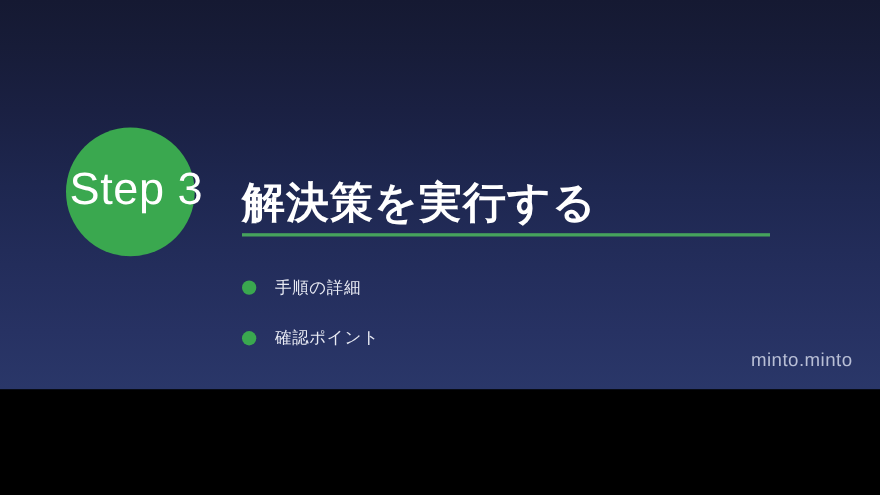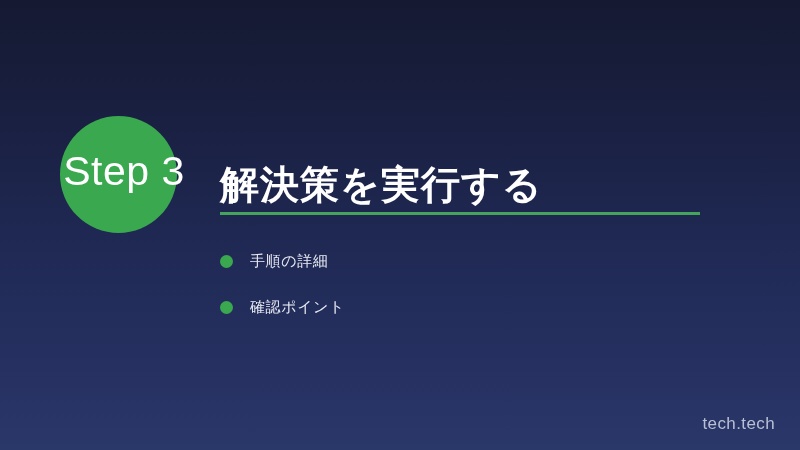--- a/index.html
+++ b/index.html
@@ -4,21 +4,21 @@
 <title>Step Slide</title>
 <style>
   html, body {
     margin: 0;
     padding: 0;
     background: #000;
   }
   #slide {
     position: relative;
     width: 800px;
-    height: 450px;
+    height: 354px;
     overflow: hidden;
     background: linear-gradient(180deg,
         #151932 0%,
         #171c38 12%,
         #1a2042 28%,
         #1e2750 48%,
         #232d5b 68%,
         #273263 85%,
         #2a3769 100%);
     font-family: "Liberation Sans", "DejaVu Sans", sans-serif;
@@ -130,15 +130,15 @@
     <li class="bullet-row">
       <span class="bullet-dot"></span>
       <span class="bullet-text">手順の詳細</span>
     </li>
     <li class="bullet-row">
       <span class="bullet-dot"></span>
       <span class="bullet-text">確認ポイント</span>
     </li>
   </ul>
 
-  <div id="watermark">tech.tech</div>
+  <div id="watermark">minto.minto</div>
 
 </div>
 
 </body></html>

